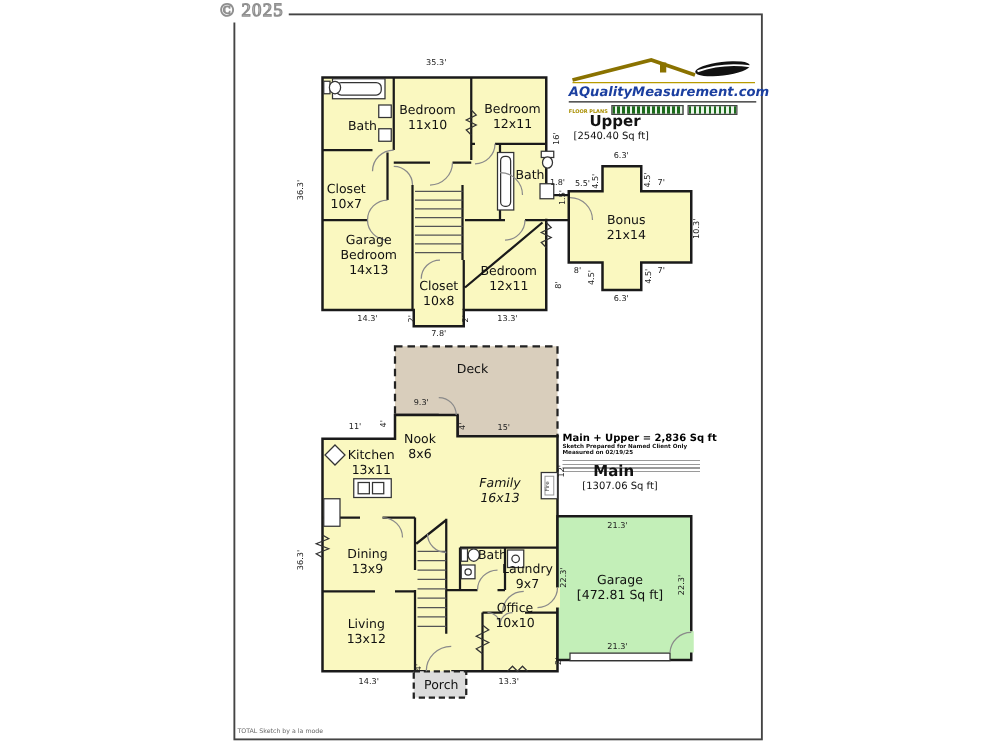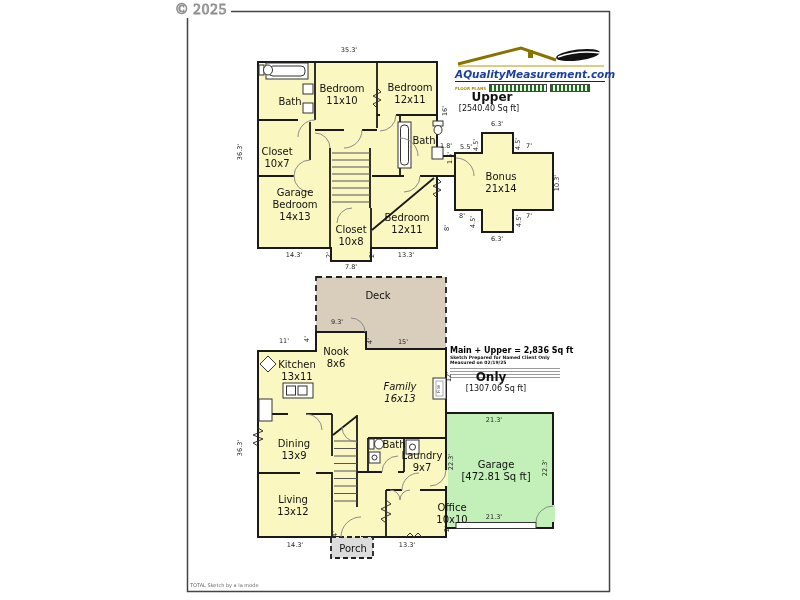--- a/index.html
+++ b/index.html
@@ -250,33 +250,33 @@
         <div>Living</div>
         <div>13x12</div>
       </div>
       <div class="lbl room" style="left: 394px; top: 445px;">
         <div>Bath</div>
       </div>
       <div class="lbl room" style="left: 422px; top: 462px;">
         <div>Laundry</div>
         <div>9x7</div>
       </div>
-      <div class="lbl room" style="left: 412px; top: 514px; margin-left: 40px;">
+      <div class="lbl room" style="left: 412px; top: 493px;">
         <div>Office</div>
         <div>10x10</div>
       </div>
       <div class="lbl room" style="left: 353px; top: 549px;">
         <div>Porch</div>
       </div>
       <div class="lbl room" style="left: 496px; top: 471px;">
         <div>Garage</div>
         <div>[472.81 Sq ft]</div>
       </div>
       <div class="lbl hdr" style="left: 491px; top: 377px;">
-        <div>Only</div>
+        <div>Main</div>
       </div>
       <div class="lbl area" style="left: 496px; top: 389px;">
         <div>[1307.06 Sq ft]</div>
       </div>
       <div class="lbl tiny" style="left: 439px; top: 389px; transform: translate(-50%, -50%) rotate(-90deg);">
         <div>Fire</div>
       </div>
     </div>
 
   <div>

